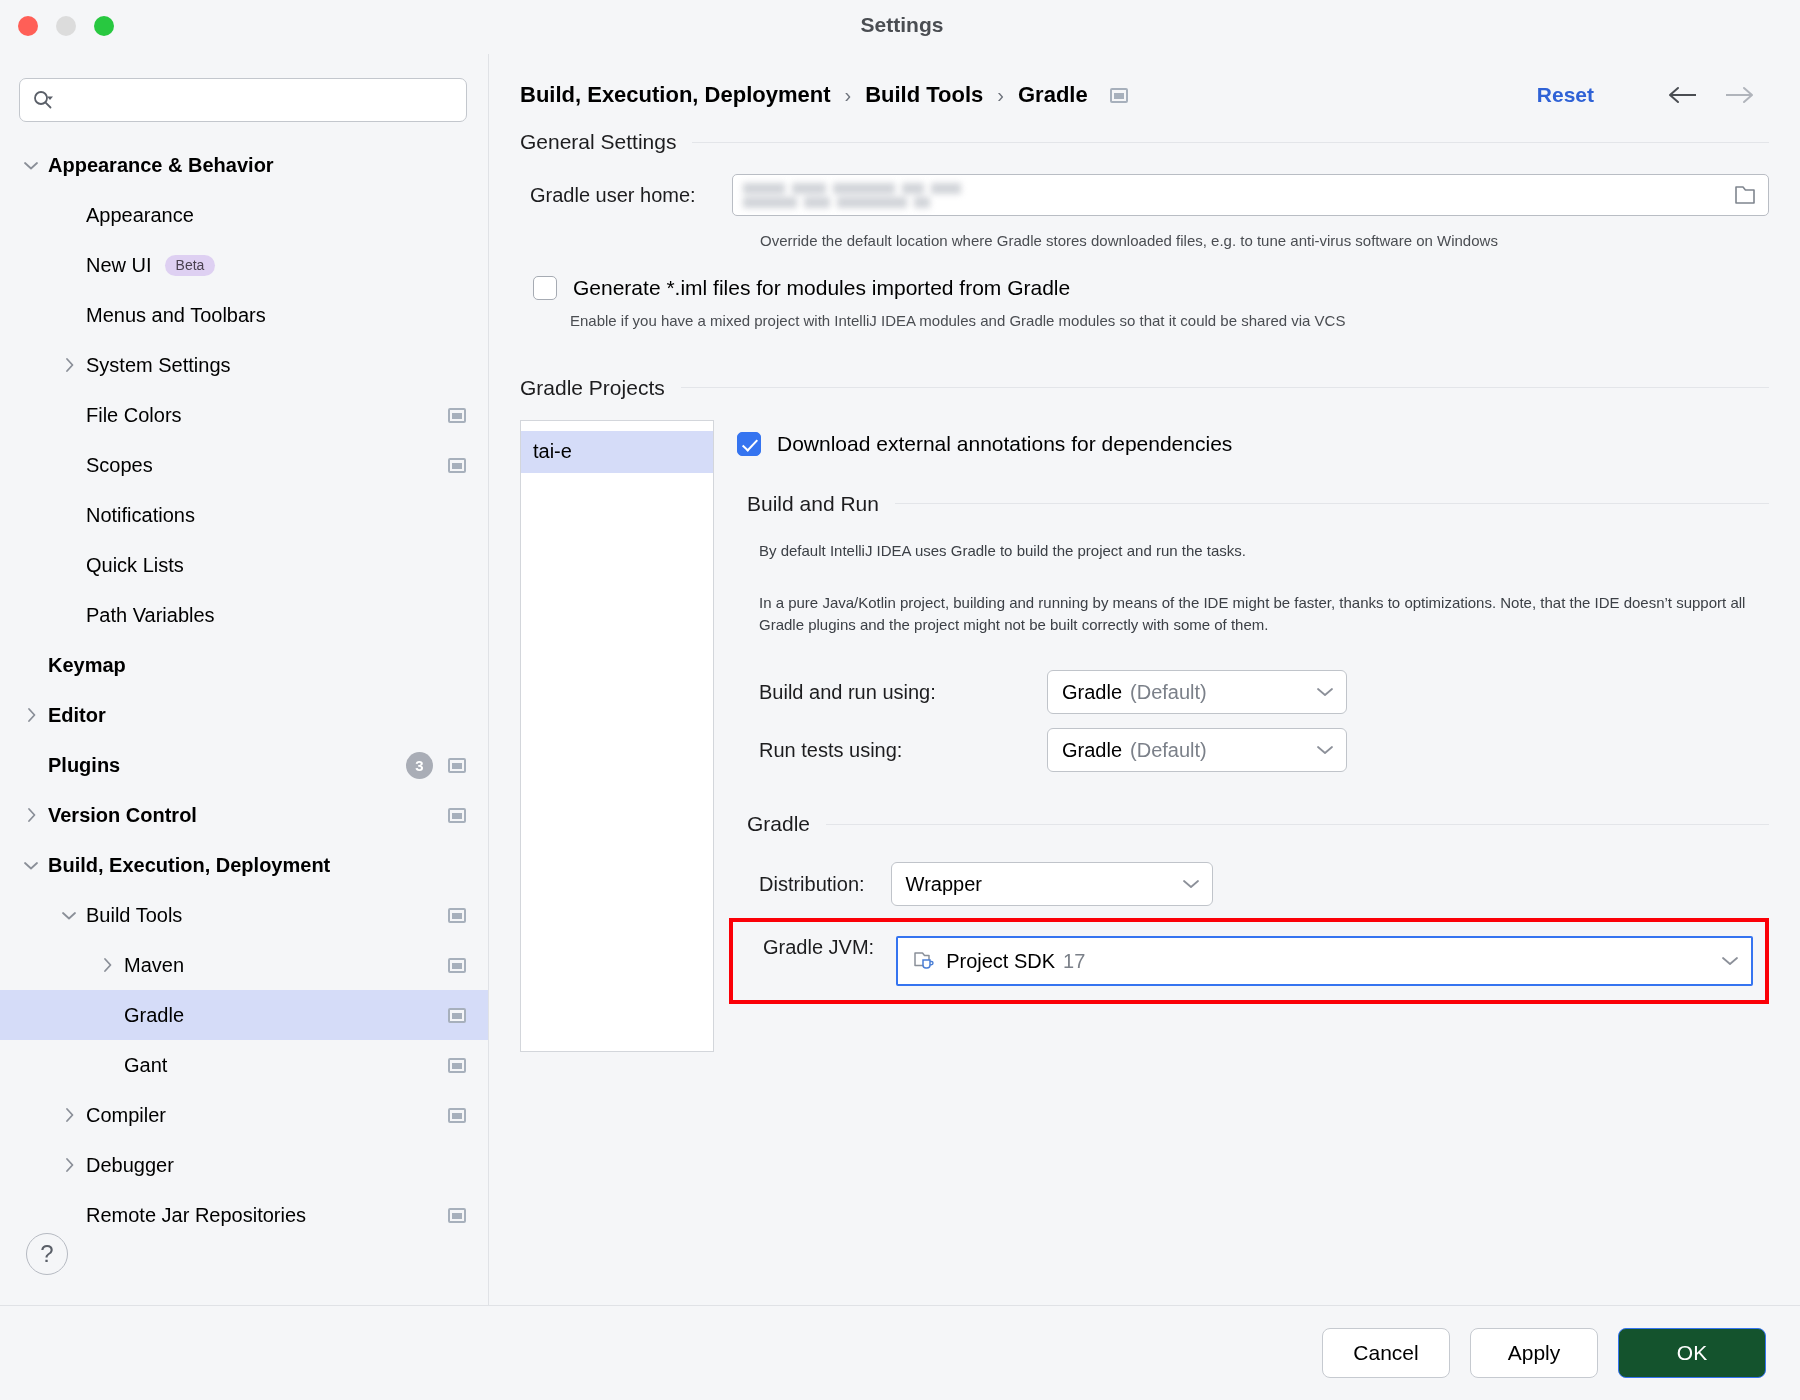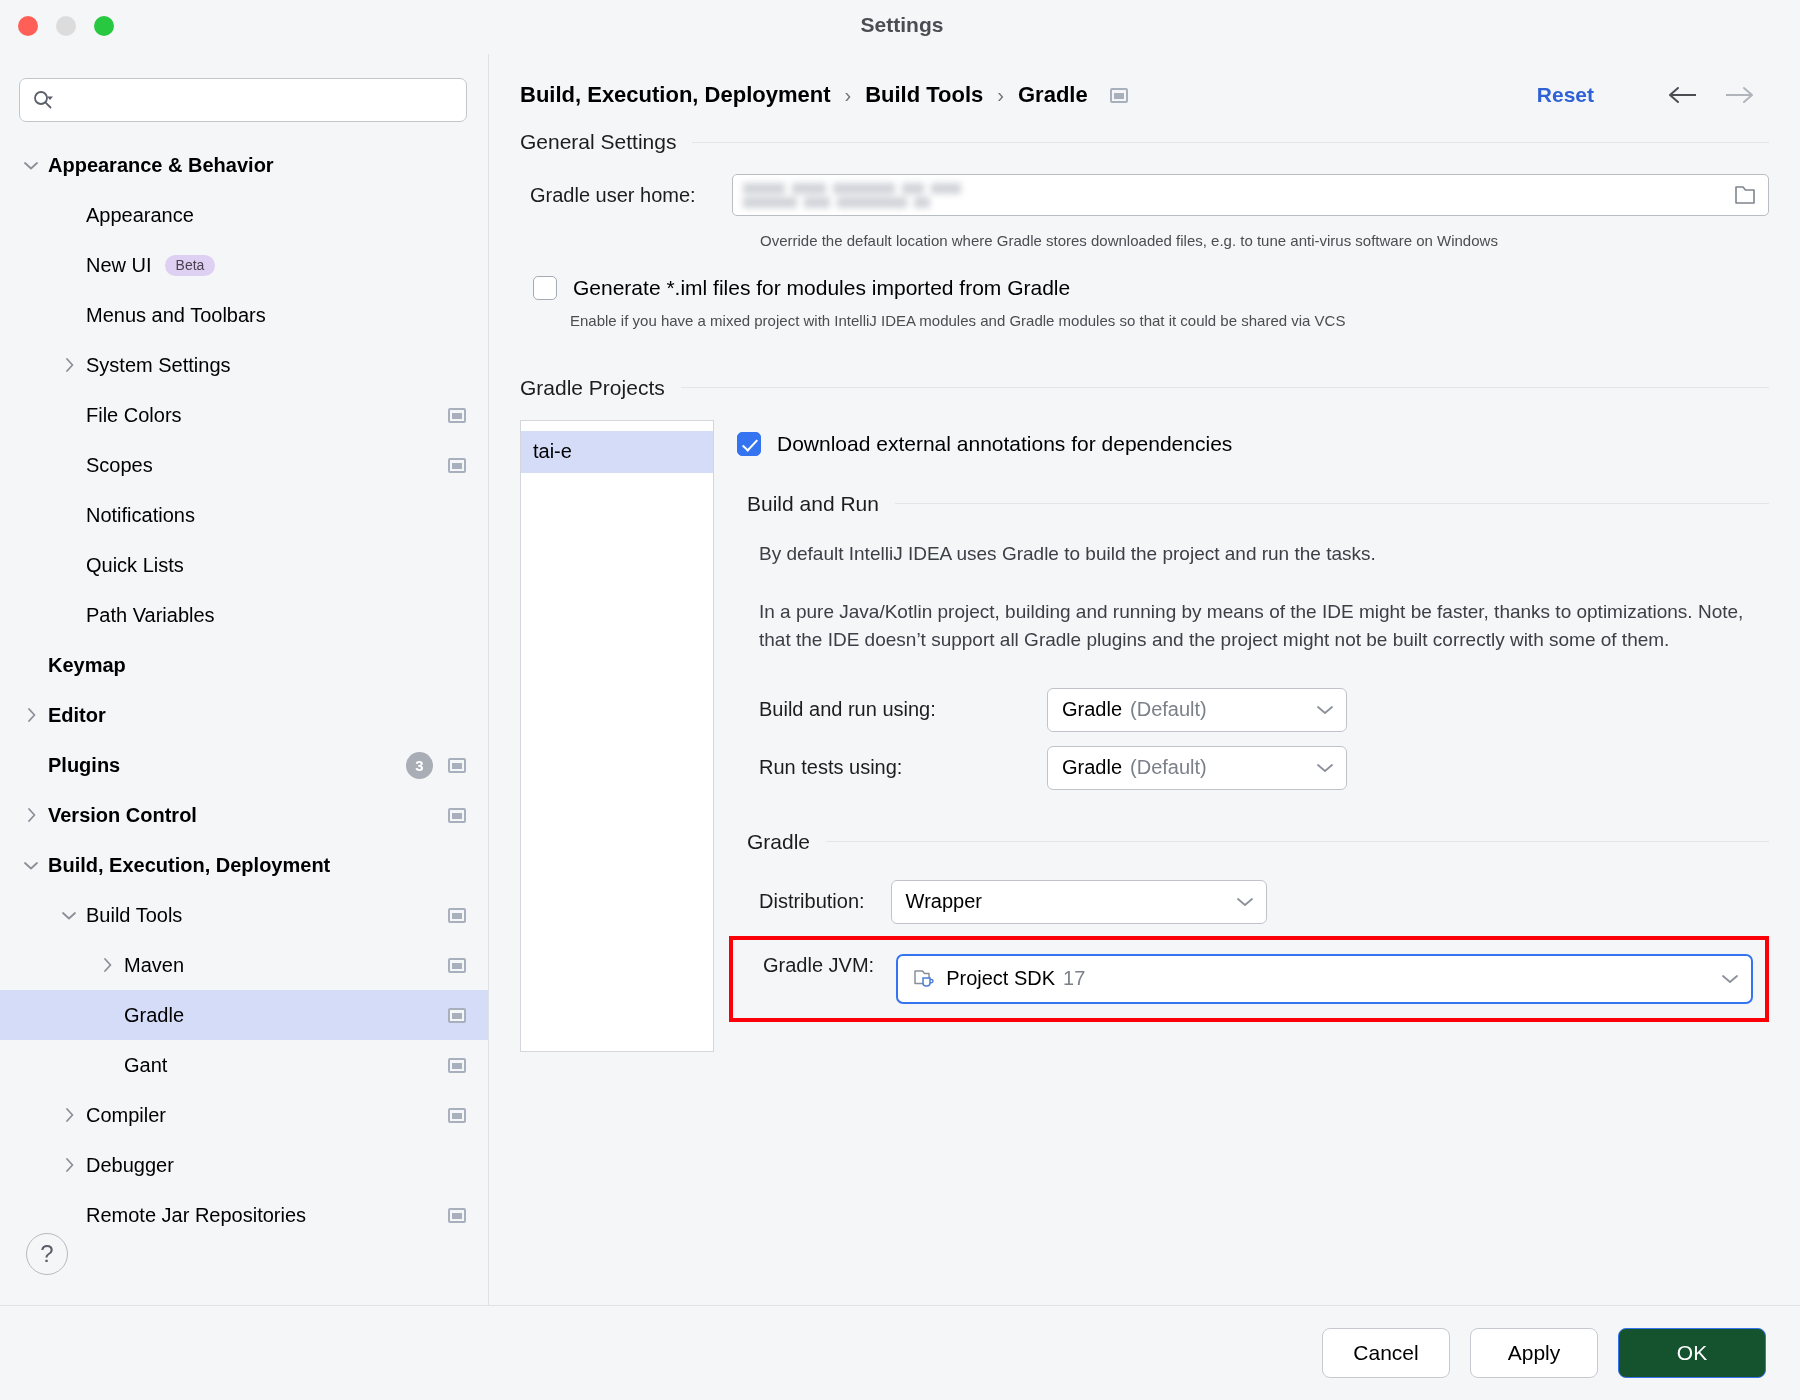--- a/index.html
+++ b/index.html
@@ -309,21 +309,21 @@
     padding-left: 12px;
     font-size: 20px;
     color: #000000;
     cursor: pointer;
   }
   .project-item.selected { background: #d5dcf8; }
 
   .project-detail { flex: 1 1 auto; min-width: 0; }
 
   .para {
-    font-size: 19px;
+    font-size: 15px;
     color: #3c4046;
     line-height: 1.48;
     max-width: 990px;
   }
 
   .combo {
     height: 44px;
     background: #ffffff;
     border: 1px solid #c0c4ca;
     border-radius: 6px;
@@ -340,21 +340,21 @@
   .jvm-highlight {
     border: 4px solid #fb0007;
     padding: 14px 12px 14px 8px;
     margin-left: -8px;
     margin-top: 12px;
     display: flex;
     align-items: flex-start;
   }
   .combo.focused {
     border: 2.5px solid #3574f0;
-    border-radius: 7px;
+    border-radius: 2px;
     height: 50px;
   }
 
   
   .footer {
     flex: 0 0 auto;
     border-top: 1px solid #e0e2e6;
     height: 95px;
     display: flex;
     align-items: center;
@@ -696,21 +696,21 @@
               </div>
             </div>
 
             <div class="section-head" style="margin:40px 0 0 10px;">
               <span class="label">Gradle</span>
               <span class="rule"></span>
             </div>
 
             <div class="row" style="margin:26px 0 0 22px; gap:26px;">
               <span class="field-label">Distribution:</span>
-              <div class="combo" style="width:376px">
+              <div class="combo" style="width:322px">
                 <span class="val">Wrapper</span>
                 <span class="caret">
                   <svg width="18" height="12" viewBox="0 0 18 12">
                       <polyline points="2,3 9,9 16,3" fill="none" stroke="#8c9099" stroke-width="1.8" stroke-linecap="round" stroke-linejoin="round"></polyline>
                     </svg>
                 </span>
               </div>
             </div>
 
             <div class="jvm-highlight">

